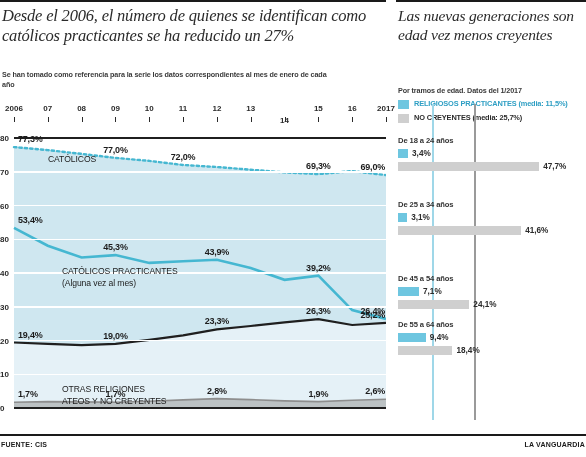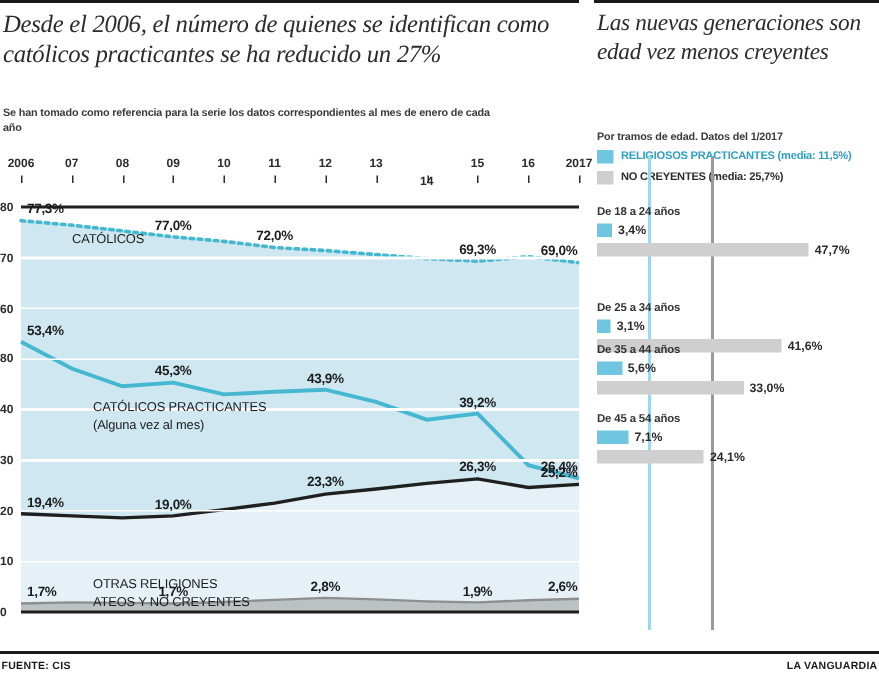--- a/index.html
+++ b/index.html
@@ -210,33 +210,33 @@
           <div class="bar" style="top: 26px; width: 141.192px; background: rgb(207, 207, 207);"></div>
           <div class="bval" style="left: 145.192px; top: 26px;">47,7%</div>
         </div>
         <div class="group" style="top: 46px; height: 46px; margin-top: 18px;">
           <div class="glabel">De 25 a 34 años</div>
           <div class="bar" style="top: 13px; width: 9.176px; background: rgb(110, 198, 224);"></div>
           <div class="bval" style="left: 13.176px; top: 13px;">3,1%</div>
           <div class="bar" style="top: 26px; width: 123.136px; background: rgb(207, 207, 207);"></div>
           <div class="bval" style="left: 127.136px; top: 26px;">41,6%</div>
         </div>
-        <div class="group" style="top: 92px; height: 46px;">
-          <div class="glabel">De 35 a 44 años</div>
-          <div class="bar" style="top: 13px; width: 16.576px; background: rgb(110, 198, 224);"></div>
-          <div class="bval" style="left: 20.576px; top: 13px;">5,6%</div>
-          <div class="bar" style="top: 26px; width: 97.68px; background: rgb(207, 207, 207);"></div>
-          <div class="bval" style="left: 101.68px; top: 26px;">33,0%</div>
-        </div>
         <div class="group" style="top: 138px; height: 46px;">
           <div class="glabel">De 45 a 54 años</div>
           <div class="bar" style="top: 13px; width: 21.016px; background: rgb(110, 198, 224);"></div>
           <div class="bval" style="left: 25.016px; top: 13px;">7,1%</div>
           <div class="bar" style="top: 26px; width: 71.336px; background: rgb(207, 207, 207);"></div>
           <div class="bval" style="left: 75.336px; top: 26px;">24,1%</div>
         </div>
+        <div class="group" style="top: 184px; height: 46px;">
+          <div class="glabel">De 55 a 64 años</div>
+          <div class="bar" style="top: 13px; width: 27.824px; background: rgb(110, 198, 224);"></div>
+          <div class="bval" style="left: 31.824px; top: 13px;">9,4%</div>
+          <div class="bar" style="top: 26px; width: 54.464px; background: rgb(207, 207, 207);"></div>
+          <div class="bval" style="left: 58.464px; top: 26px;">18,4%</div>
+        </div>
       </div>
   </div>
 
   <div class="rule-bot"></div>
   <div class="fuente">FUENTE: CIS</div>
   <div class="brand">LA VANGUARDIA</div>
 </div>
 
 </body></html>

